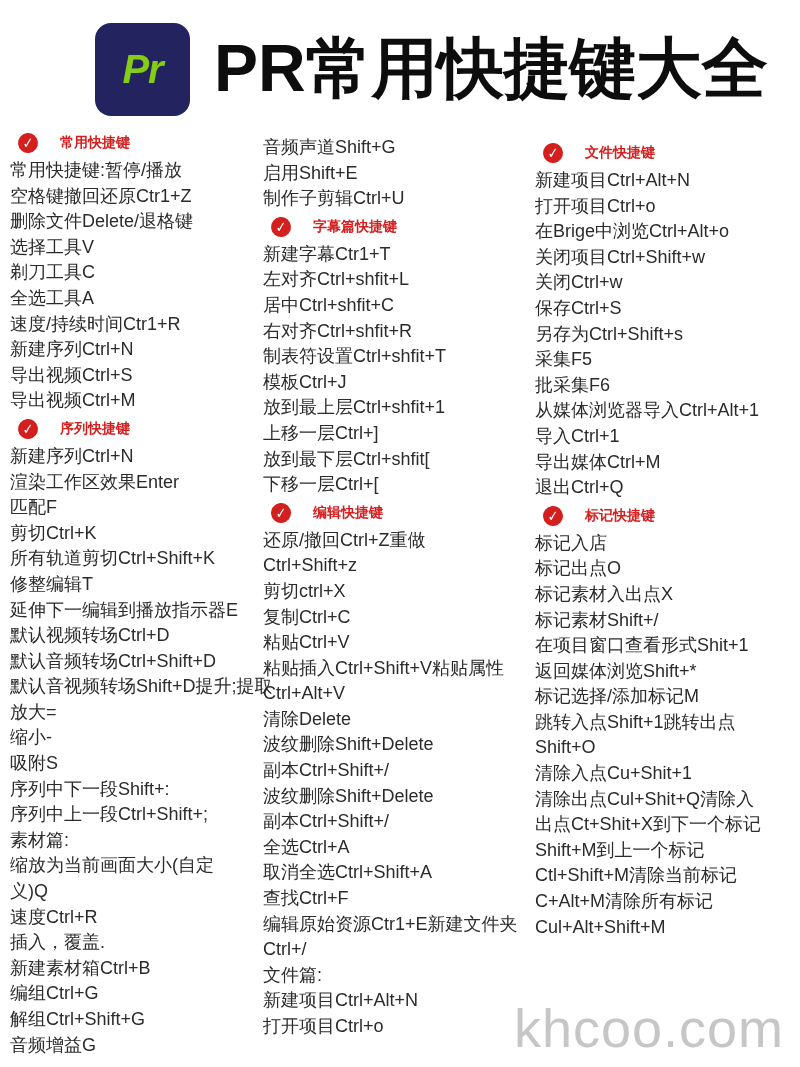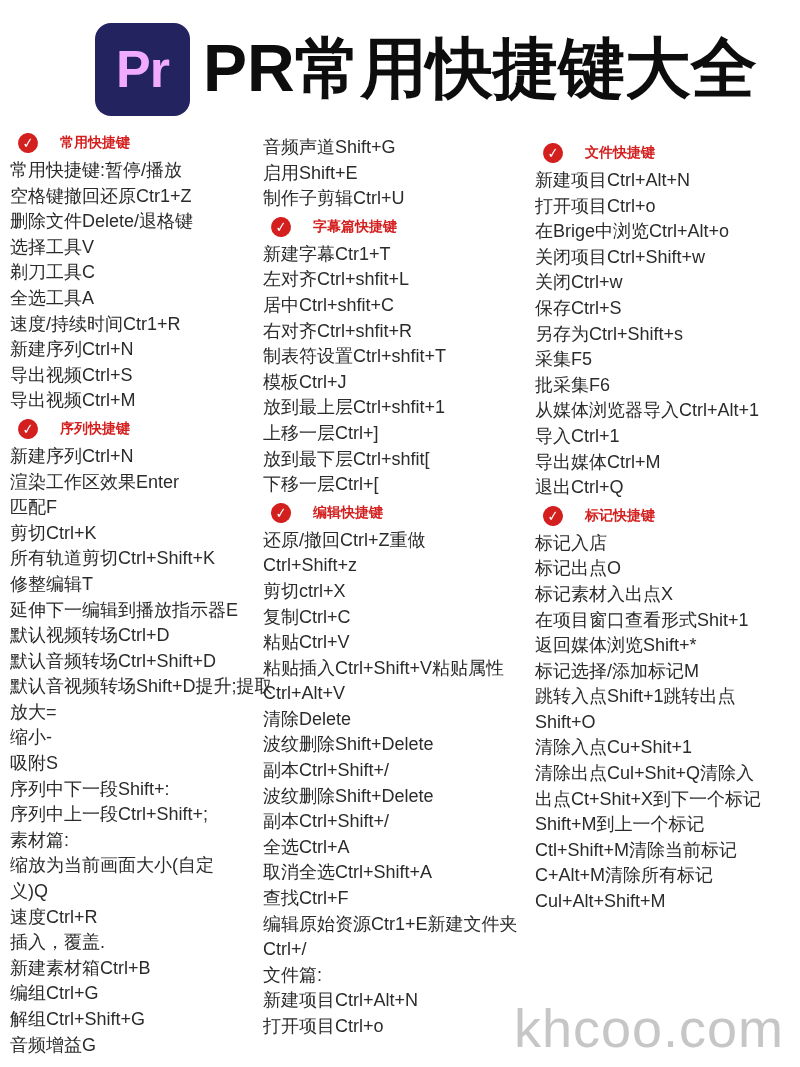--- a/index.html
+++ b/index.html
@@ -16,26 +16,27 @@
   .header {
     display: flex; align-items: center; justify-content: flex-start;
     padding: 22px 0 6px 95px; height: 122px;
   }
   .logo {
     width: 95px; height: 93px; flex: 0 0 95px;
     background: #23235f; border-radius: 16px;
     display: flex; align-items: center; justify-content: center;
   }
   .logo span {
-    color: #f0abfc; font-size: 52px; font-weight: bold;
+    color: #84cc16; font-size: 40px; font-weight: bold;
     letter-spacing: -1px;
+    font-style: italic;
   }
   .title {
     font-size: 66px; font-weight: 900; color: #0d0d0d;
-    margin-left: 13px; letter-spacing: 0px; white-space: nowrap;
+    margin-left: 24px; letter-spacing: 0px; white-space: nowrap;
   }
 
   
   .columns {
     display: flex; align-items: flex-start;
     padding: 6px 4px 0 10px;
   }
   .col { flex: 0 0 auto; }
   .col-0 { width: 253px; padding-top: 0; }
   .col-1 { width: 272px; padding-top: 7px; }
@@ -184,20 +185,21 @@
         <div class="line">导入Ctrl+1</div>
         <div class="line">导出媒体Ctrl+M</div>
         <div class="line">退出Ctrl+Q</div>
         <div class="section">
           <span class="check">✓</span>
           <span class="section-title">标记快捷键</span>
         </div>
         <div class="line">标记入店</div>
         <div class="line">标记出点O</div>
         <div class="line">标记素材入出点X</div>
+        <div class="line">标记素材Shift+/</div>
         <div class="line">在项目窗口查看形式Shit+1</div>
         <div class="line">返回媒体浏览Shift+*</div>
         <div class="line">标记选择/添加标记M</div>
         <div class="line">跳转入点Shift+1跳转出点</div>
         <div class="line">Shift+O</div>
         <div class="line">清除入点Cu+Shit+1</div>
         <div class="line">清除出点Cul+Shit+Q清除入</div>
         <div class="line">出点Ct+Shit+X到下一个标记</div>
         <div class="line">Shift+M到上一个标记</div>
         <div class="line">Ctl+Shift+M清除当前标记</div>

